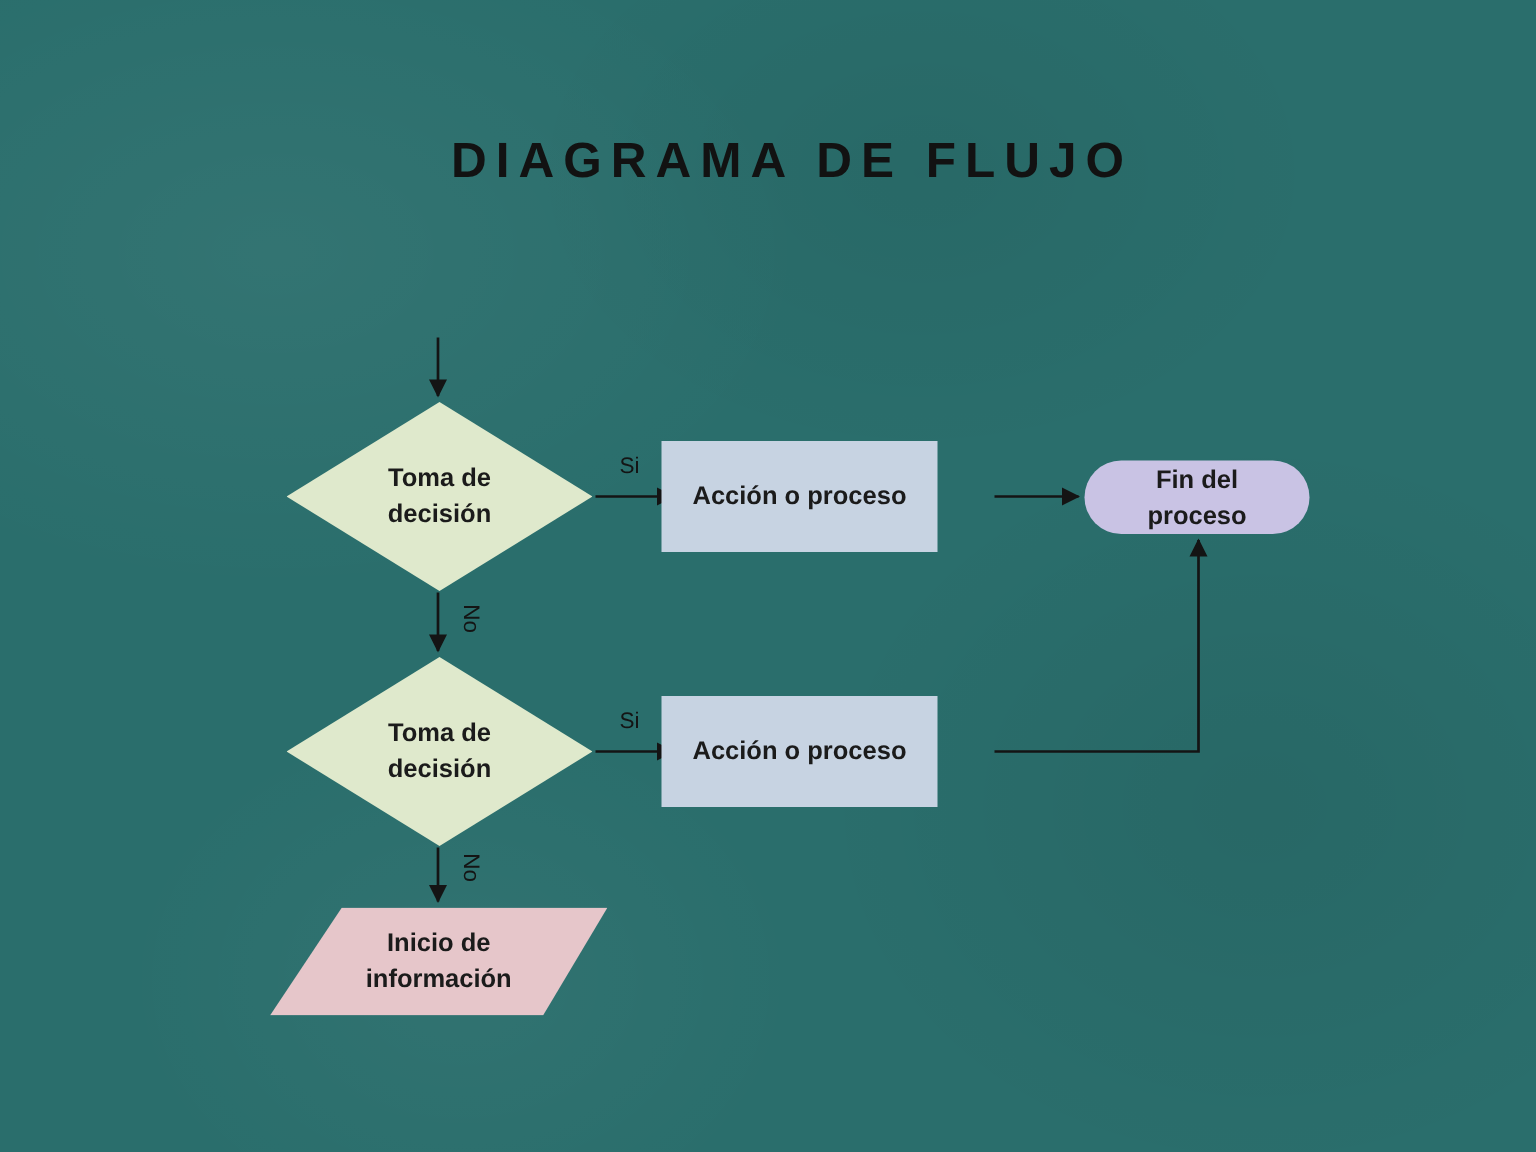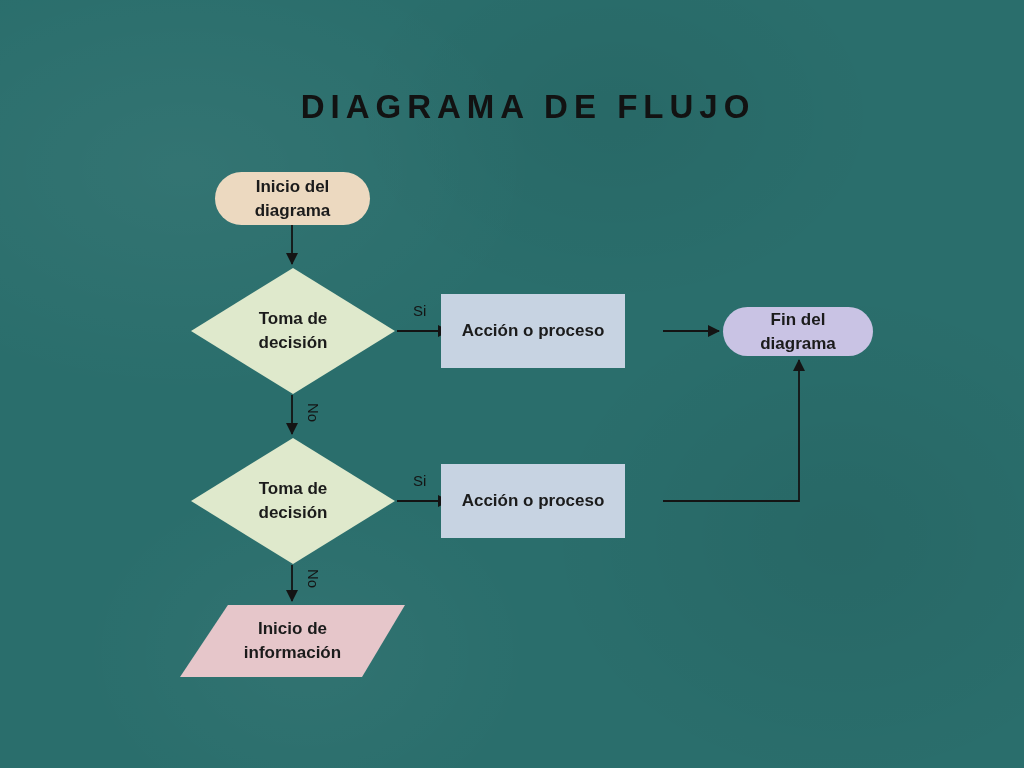--- a/index.html
+++ b/index.html
@@ -114,34 +114,31 @@
       <line x1="292" y1="225" x2="292" y2="264" marker-end="url(#arrow)"></line>
       <line x1="397" y1="331" x2="449" y2="331" marker-end="url(#arrow)"></line>
       <line x1="663" y1="331" x2="719" y2="331" marker-end="url(#arrow)"></line>
       <line x1="292" y1="395" x2="292" y2="434" marker-end="url(#arrow)"></line>
       <line x1="397" y1="501" x2="449" y2="501" marker-end="url(#arrow)"></line>
       <polyline points="663,501 799,501 799,360" marker-end="url(#arrow)"></polyline>
       <line x1="292" y1="565" x2="292" y2="601" marker-end="url(#arrow)"></line>
     </g>
   </svg>
 
-  <div class="node start-pill">
-    <span class="lbl">Inicio del diagrama</span>
-  </div>
 
   <div class="node diamond diamond-1">
     <span class="lbl">Toma de decisión</span>
   </div>
 
   <div class="node process process-1">
     <span class="lbl">Acción o proceso</span>
   </div>
 
   <div class="node end-pill">
-    <span class="lbl">Fin del diagrama</span>
+    <span class="lbl">Fin del proceso</span>
   </div>
 
   <div class="node diamond diamond-2">
     <span class="lbl">Toma de decisión</span>
   </div>
 
   <div class="node process process-2">
     <span class="lbl">Acción o proceso</span>
   </div>
 

